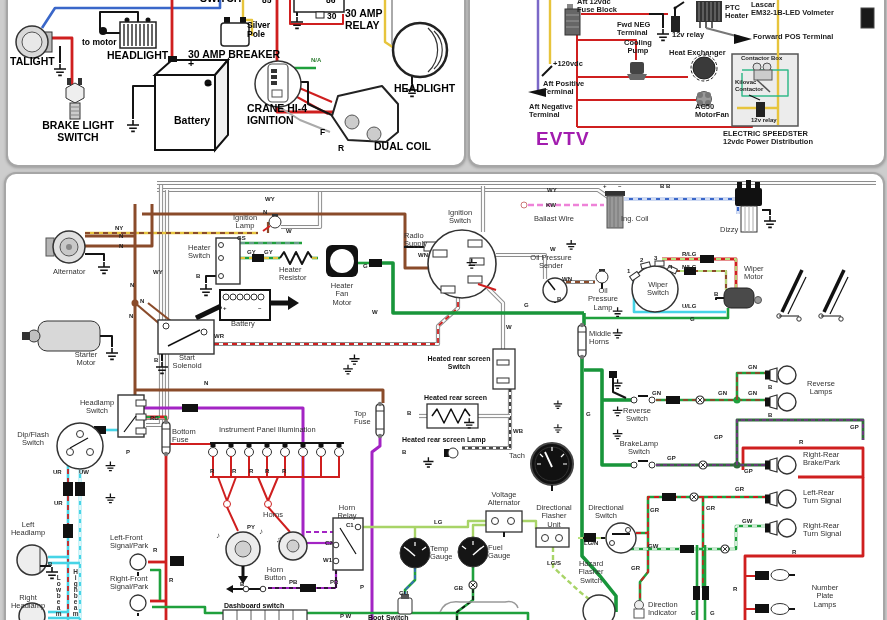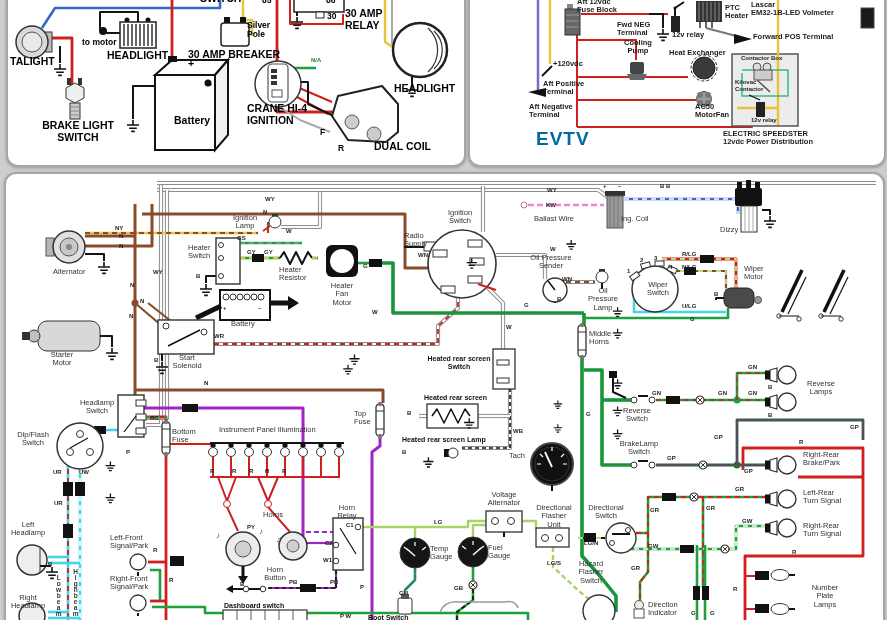--- a/index.html
+++ b/index.html
@@ -7,21 +7,21 @@
          font-family:"Liberation Sans",sans-serif;}
   .panel{position:absolute;background:#fff;border:2px solid #a6a6a6;border-radius:12px;
          box-shadow:0 1px 3px rgba(0,0,0,.25);}
   #wires{position:absolute;left:0;top:0;z-index:2;}
   #labels{position:absolute;left:0;top:0;width:887px;height:620px;z-index:3;pointer-events:none;}
   .lbl{position:absolute;color:#111;white-space:pre-line;line-height:1.1;}
   .b1{font-weight:bold;font-size:10.5px;color:#000;}
   .b1s{font-weight:bold;font-size:8.5px;color:#000;}
   .b2{font-weight:bold;font-size:7.5px;color:#1c1c1c;}
   .t2{font-weight:bold;font-size:6px;color:#1c1c1c;}
-  .evtv{color:#0369a1;font-weight:bold;font-size:19px;letter-spacing:1px;}
+  .evtv{color:#a21caf;font-weight:bold;font-size:19px;letter-spacing:1px;}
   .n{font-size:7.5px;color:#333;}
   .nb{font-size:7px;font-weight:bold;color:#111;}
   .w{font-size:6px;font-weight:bold;color:#222;}
   .vert{writing-mode:vertical-lr;text-orientation:upright;font-size:6.5px;font-weight:bold;color:#333;letter-spacing:-1px;}
   .ctr{text-align:center;}
   .note{font-size:8px;color:#444;}
   
   #wires path,#wires line{fill:none;stroke-linejoin:round;}
   .N{stroke:#8a4b2a;stroke-width:3;} .N2{stroke:#8a4b2a;stroke-width:2.2;}
   .G{stroke:#1fa03c;stroke-width:2.6;} .G3{stroke:#18953a;stroke-width:3.6;}
@@ -734,21 +734,21 @@
       <div class="lbl b2" style="left: 723px; top: 130px;">ELECTRIC SPEEDSTER
 12vdc Power Distribution</div>
       <div class="lbl n" style="left: 53px; top: 268px;">Alternator</div>
       <div class="lbl n ctr" style="left: 228px; top: 214px; width: 34px;">Ignition
 Lamp</div>
       <div class="lbl n" style="left: 188px; top: 244px;">Heater
 Switch</div>
       <div class="lbl n" style="left: 279px; top: 266px;">Heater
 Resistor</div>
       <div class="lbl n" style="left: 231px; top: 320px;">Battery</div>
-      <div class="lbl n ctr" style="left: 44px; top: 351px; width: 36px;">Starter
+      <div class="lbl n ctr" style="left: 68px; top: 351px; width: 36px;">Starter
 Motor</div>
       <div class="lbl n ctr" style="left: 166px; top: 354px; width: 42px;">Start
 Solenoid</div>
       <div class="lbl n ctr" style="left: 78px; top: 399px; width: 38px;">Headlamp
 Switch</div>
       <div class="lbl n ctr" style="left: 12px; top: 431px; width: 42px;">Dip/Flash
 Switch</div>
       <div class="lbl n" style="left: 172px; top: 428px;">Bottom
 Fuse</div>
       <div class="lbl n" style="left: 219px; top: 426px;">Instrument Panel Illumination</div>

